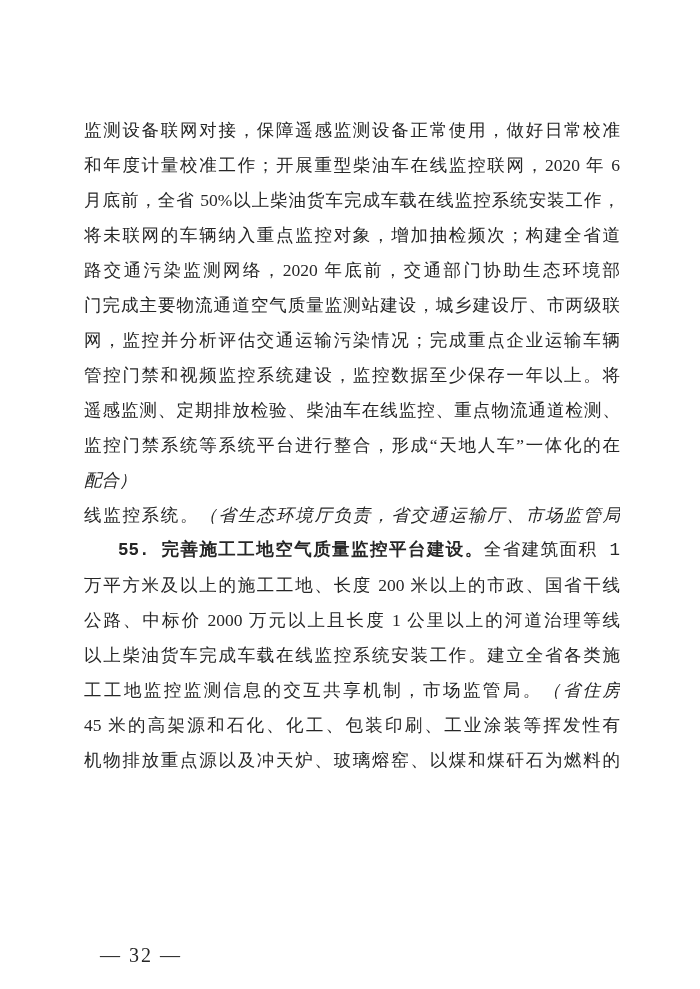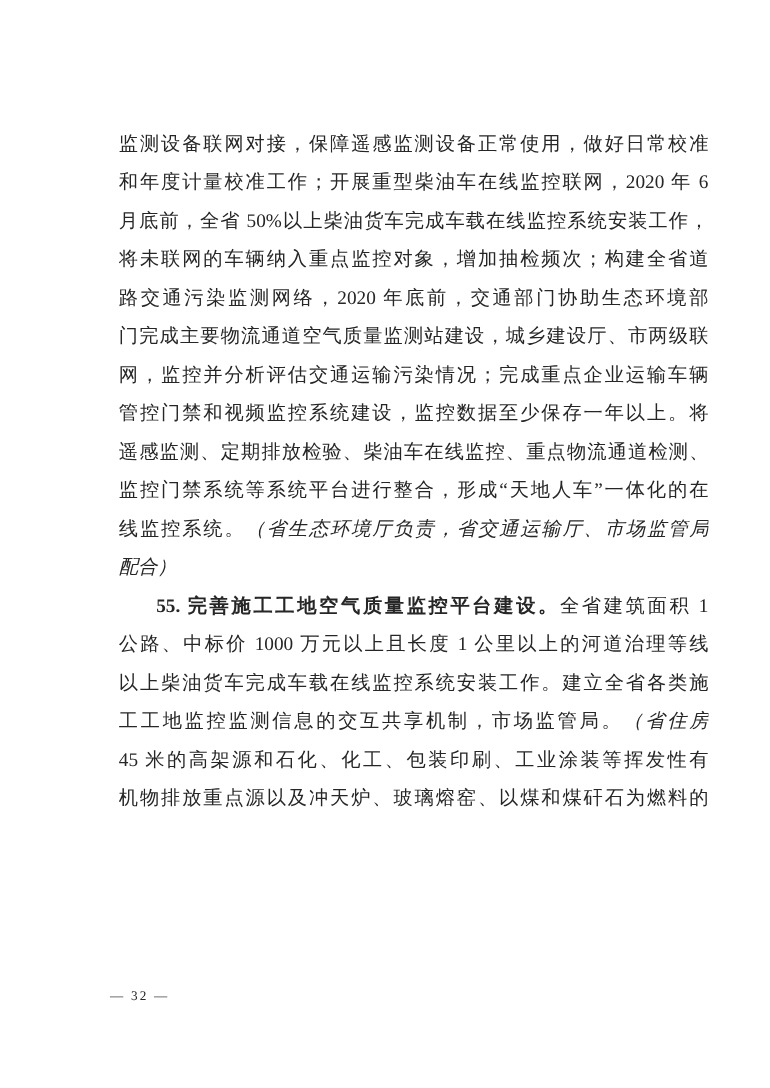--- a/index.html
+++ b/index.html
@@ -15,76 +15,77 @@
     background: #ffffff;
     font-family: "Liberation Serif", "DejaVu Serif", serif;
     color: #262626;
     overflow: hidden;
   }
   .doc-body {
     position: absolute;
     left: 84px;
     top: 113px;
     width: 536px;
-    margin-left: 24px;
   }
   .line {
     height: 35px;
     line-height: 35px;
     font-size: 17.5px;
     text-align: justify;
     text-align-last: left;
     overflow: hidden;
     letter-spacing: 0;
   }
   .line.fill {
     text-align-last: justify;
   }
   .line.indent {
     text-indent: 34px;
+    font-family: Liberation Mono, monospace;
   }
   .seg-normal {
     font-weight: normal;
     font-style: normal;
   }
   .seg-bold {
     font-weight: bold;
     font-style: normal;
   }
   .seg-kai {
     font-weight: normal;
     font-style: italic; 
   }
   .footer {
     position: absolute;
     left: 100px;
-    top: 898px;
-    font-size: 12px;
+    top: 944px;
+    font-size: 20px;
     letter-spacing: 2px;
     color: #262626;
   }
 </style>
 </head>
 <body>
 
 <div class="page" style="background: rgb(255, 255, 255); color: rgb(38, 38, 38);">
   <div class="doc-body">
       <div class="line fill"><span class="seg-normal">监测设备联网对接，保障遥感监测设备正常使用，做好日常校准</span></div>
       <div class="line fill"><span class="seg-normal">和年度计量校准工作；开展重型柴油车在线监控联网，2020 年 6</span></div>
       <div class="line fill"><span class="seg-normal">月底前，全省 50%以上柴油货车完成车载在线监控系统安装工作，</span></div>
       <div class="line fill"><span class="seg-normal">将未联网的车辆纳入重点监控对象，增加抽检频次；构建全省道</span></div>
       <div class="line fill"><span class="seg-normal">路交通污染监测网络，2020 年底前，交通部门协助生态环境部</span></div>
       <div class="line fill"><span class="seg-normal">门完成主要物流通道空气质量监测站建设，城乡建设厅、市两级联</span></div>
       <div class="line fill"><span class="seg-normal">网，监控并分析评估交通运输污染情况；完成重点企业运输车辆</span></div>
       <div class="line fill"><span class="seg-normal">管控门禁和视频监控系统建设，监控数据至少保存一年以上。将</span></div>
       <div class="line fill"><span class="seg-normal">遥感监测、定期排放检验、柴油车在线监控、重点物流通道检测、</span></div>
       <div class="line fill"><span class="seg-normal">监控门禁系统等系统平台进行整合，形成“天地人车”一体化的在</span></div>
+      <div class="line"><span class="seg-kai">配合）</span></div>
       <div class="line fill"><span class="seg-normal">线监控系统。</span><span class="seg-kai">（省生态环境厅负责，省交通运输厅、市场监管局</span></div>
-      <div class="line"><span class="seg-kai">配合）</span></div>
       <div class="line fill indent"><span class="seg-bold">55. 完善施工工地空气质量监控平台建设。</span><span class="seg-normal">全省建筑面积 1</span></div>
-      <div class="line fill"><span class="seg-normal">公路、中标价 1000 万元以上且长度 1 公里以上的河道治理等线</span></div>
+      <div class="line fill"><span class="seg-normal">万平方米及以上的施工工地、长度 200 米以上的市政、国省干线</span></div>
+      <div class="line fill"><span class="seg-normal">公路、中标价 2000 万元以上且长度 1 公里以上的河道治理等线</span></div>
       <div class="line fill"><span class="seg-normal">以上柴油货车完成车载在线监控系统安装工作。建立全省各类施</span></div>
       <div class="line fill"><span class="seg-normal">工工地监控监测信息的交互共享机制，市场监管局。</span><span class="seg-kai">（省住房</span></div>
       <div class="line fill"><span class="seg-normal">45 米的高架源和石化、化工、包装印刷、工业涂装等挥发性有</span></div>
       <div class="line fill"><span class="seg-normal">机物排放重点源以及冲天炉、玻璃熔窑、以煤和煤矸石为燃料的</span></div>
     </div>
   <div class="footer">— 32 —</div>
 </div>
 
 </body></html>

